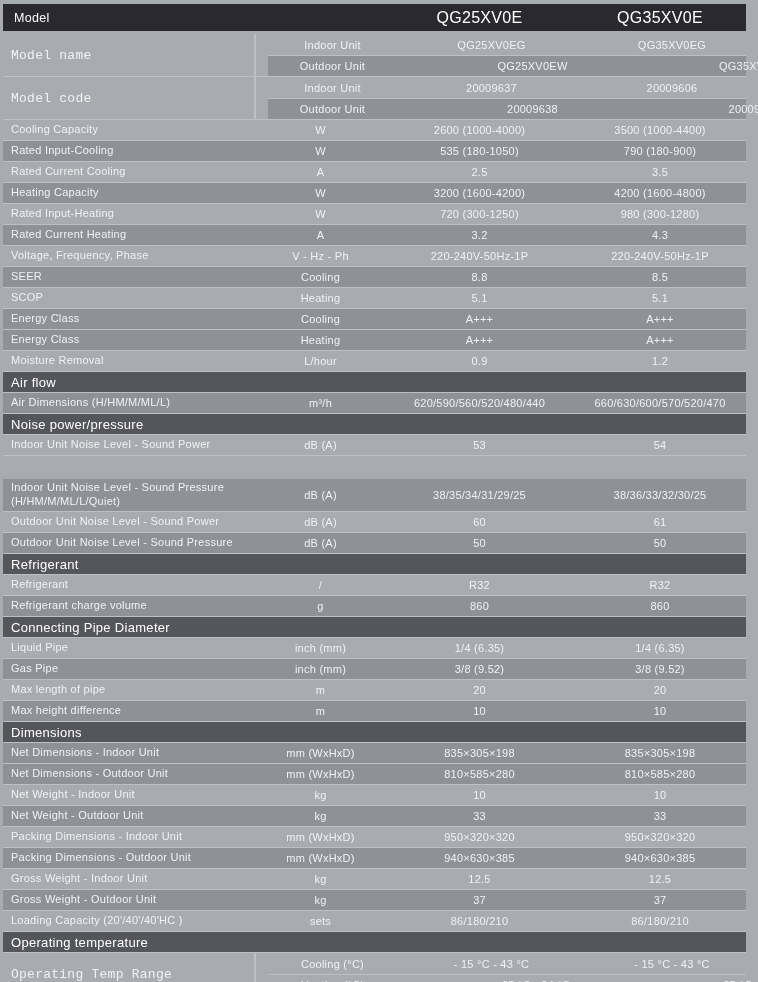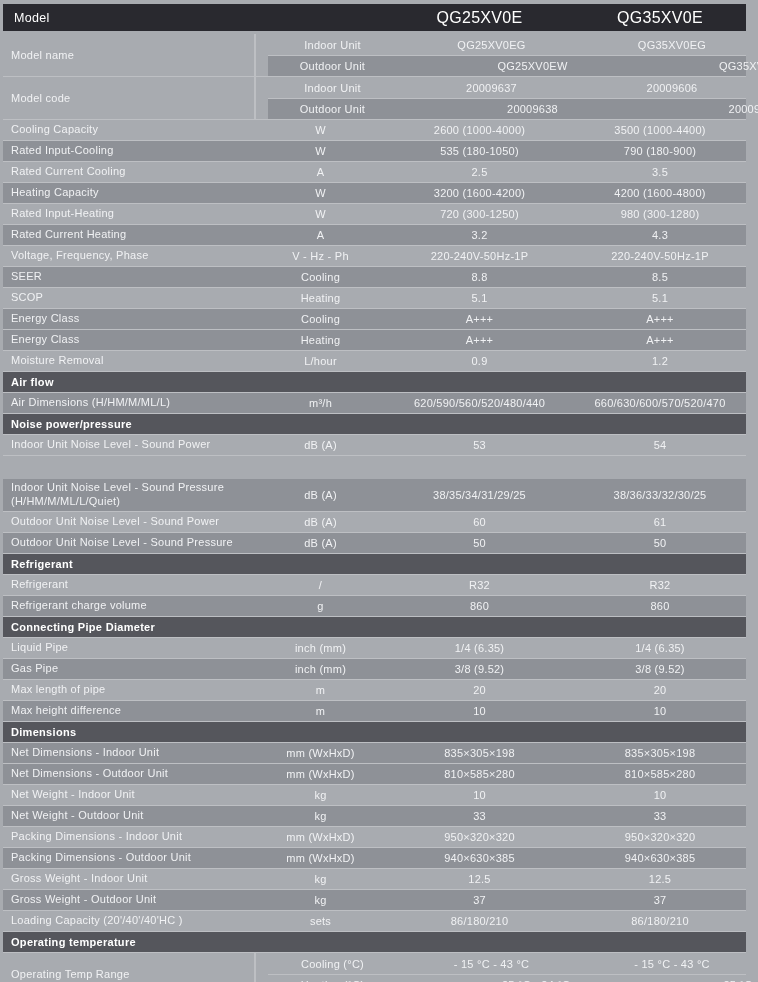--- a/index.html
+++ b/index.html
@@ -28,28 +28,29 @@
   }
   .row.tall{min-height:33px;margin-top:23px;}
   .light{background:var(--row-light);}
   .dark{background:var(--row-dark);}
   .c1{padding:2px 6px 2px 8px;line-height:1.25;}
   .c2,.c3,.c4{text-align:center;padding:2px 2px;}
   .sec{
     height:21px;background:var(--section-bg);display:flex;align-items:center;
     padding-left:8px;border-bottom:1px solid var(--sep);
   }
-  .sec span{color:#ffffff;font-weight:bold;font-size:11px;letter-spacing:.3px;}
+  .sec span{color:#ffffff;font-weight:normal;font-size:13px;letter-spacing:.3px;}
   .group{
     display:grid;grid-template-columns:253px 490px;border-bottom:1px solid var(--sep);
   }
   .gc1{
     background:var(--row-light);display:flex;align-items:center;
-    padding-left:8px;font-size:11px;color:var(--text);letter-spacing:.25px;
+    padding-left:8px;font-size:13px;color:var(--text);letter-spacing:.25px;
     border-right:2px solid var(--sep);
+    font-family:Liberation Mono, monospace;
   }
   .srow{
     display:grid;grid-template-columns:129px 189px 172px;
     min-height:21px;align-items:center;font-size:11px;color:var(--text);letter-spacing:.25px;margin-left:12px;
   }
   .srow + .srow{border-top:1px solid var(--sep);gap:41px;}
   .srow .c2,.srow .c3,.srow .c4{text-align:center;}
 </style>
 </head>
 <body>

